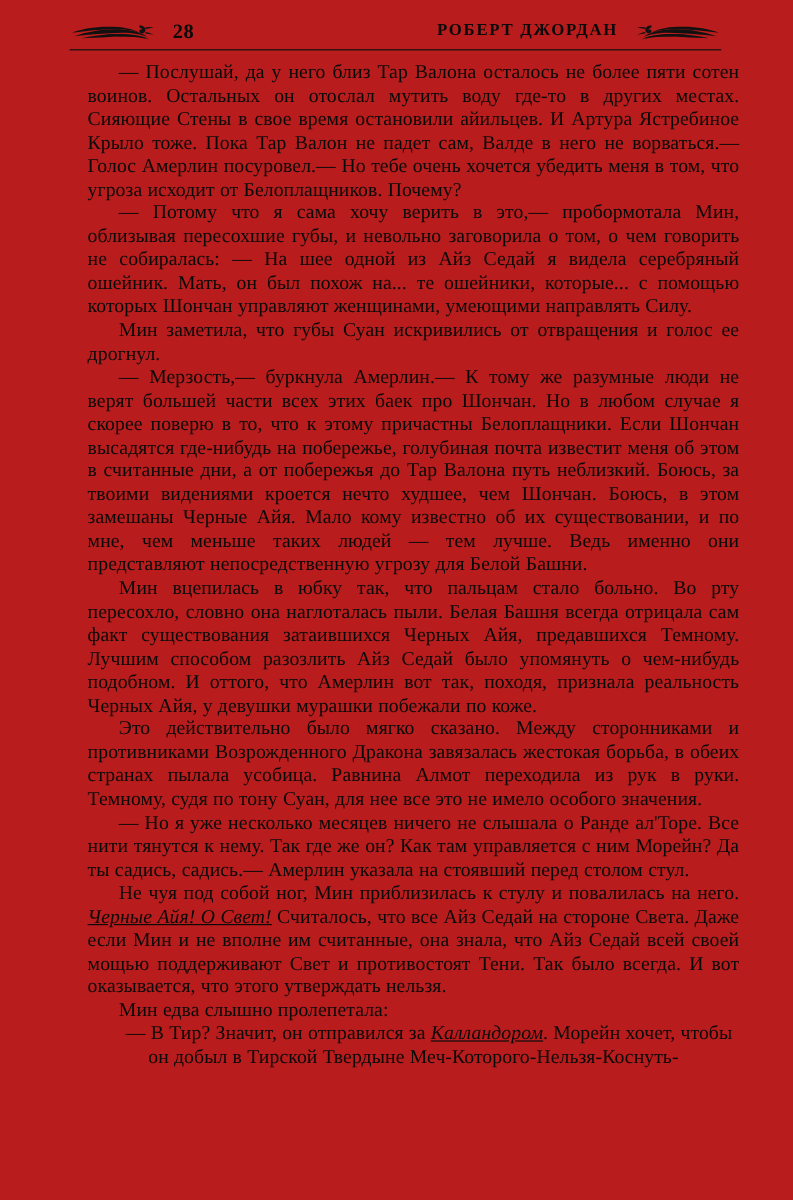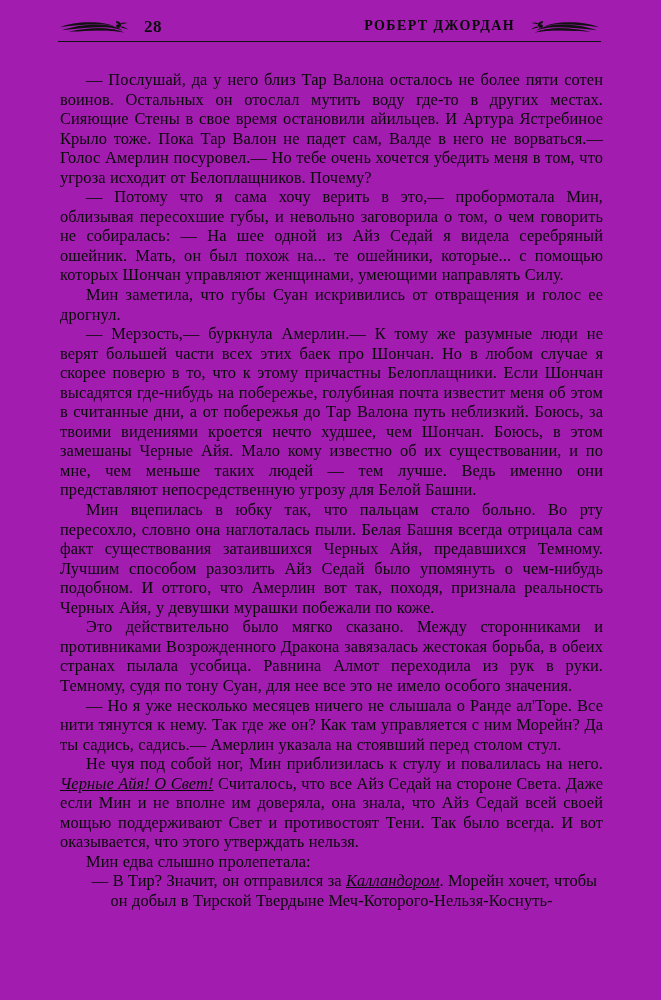--- a/index.html
+++ b/index.html
@@ -4,21 +4,21 @@
 <style>
   html, body {
     margin: 0;
     padding: 0;
     background: #ffffff;
   }
   .page {
     position: relative;
     width: 661px;
     height: 1000px;
-    background: #a21caf;
+    background: #b91c1c;
     overflow: hidden;
     font-family: "Liberation Serif", "DejaVu Serif", serif;
     color: #0a0a0a;
   }
 
   
   .running-head {
     position: absolute;
     left: 58px;
     top: 16px;
@@ -66,24 +66,23 @@
     left: 58px;
     top: 41px;
     width: 543px;
     height: 0;
     border-top: 1.6px solid #111111;
   }
 
   
   .body-text {
     position: absolute;
-    left: 60px;
+    left: 73px;
     top: 50px;
     width: 543px;
-    margin-top: 20px;
   }
   p.para {
     margin: 0;
     text-indent: 26px;
     text-align: justify;
     font-size: 16.4px;
     line-height: 19.55px;
     letter-spacing: 0.08px;
     word-spacing: 0.2px;
     -webkit-hyphens: none;
@@ -138,20 +137,20 @@
 
   <div class="body-text">
     <p class="para">— Послушай, да у него близ Тар Валона осталось не более пяти сотен воинов. Остальных он отослал мутить воду где-то в других местах. Сияющие Стены в свое время остановили айильцев. И Артура Ястребиное Крыло тоже. Пока Тар Валон не падет сам, Валде в него не ворваться.— Голос Амерлин посуровел.— Но тебе очень хочется убедить меня в том, что угроза исходит от Белоплащников. Почему?</p>
     <p class="para">— Потому что я сама хочу верить в это,— пробормотала Мин, облизывая пересохшие губы, и невольно заговорила о том, о чем говорить не собиралась: — На шее одной из Айз Седай я видела серебряный ошейник. Мать, он был похож на... те ошейники, которые... с помощью которых Шончан управляют женщинами, умеющими направлять Силу.</p>
     <p class="para">Мин заметила, что губы Суан искривились от отвращения и голос ее дрогнул.</p>
     <p class="para">— Мерзость,— буркнула Амерлин.— К тому же разумные люди не верят большей части всех этих баек про Шончан. Но в любом случае я скорее поверю в то, что к этому причастны Белоплащники. Если Шончан высадятся где-нибудь на побережье, голубиная почта известит меня об этом в считанные дни, а от побережья до Тар Валона путь неблизкий. Боюсь, за твоими видениями кроется нечто худшее, чем Шончан. Боюсь, в этом замешаны Черные Айя. Мало кому известно об их существовании, и по мне, чем меньше таких людей — тем лучше. Ведь именно они представляют непосредственную угрозу для Белой Башни.</p>
     <p class="para">Мин вцепилась в юбку так, что пальцам стало больно. Во рту пересохло, словно она наглоталась пыли. Белая Башня всегда отрицала сам факт существования затаившихся Черных Айя, предавшихся Темному. Лучшим способом разозлить Айз Седай было упомянуть о чем-нибудь подобном. И оттого, что Амерлин вот так, походя, признала реальность Черных Айя, у девушки мурашки побежали по коже.</p>
     <p class="para">Это действительно было мягко сказано. Между сторонниками и противниками Возрожденного Дракона завязалась жестокая борьба, в обеих странах пылала усобица. Равнина Алмот переходила из рук в руки. Темному, судя по тону Суан, для нее все это не имело особого значения.</p>
     <p class="para">— Но я уже несколько месяцев ничего не слышала о Ранде ал'Торе. Все нити тянутся к нему. Так где же он? Как там управляется с ним Морейн? Да ты садись, садись.— Амерлин указала на стоявший перед столом стул.</p>
 
-    <p class="para"><span>Не чуя под собой ног, Мин приблизилась к стулу и повалилась на него. </span><span class="ital">Черные Айя! О Свет!</span><span> Считалось, что все Айз Седай на стороне Света. Даже если Мин и не вполне им доверяла, она знала, что Айз Седай всей своей мощью поддерживают Свет и противостоят Тени. Так было всегда. И вот оказывается, что этого утверждать нельзя.</span></p>
+    <p class="para"><span>Не чуя под собой ног, Мин приблизилась к стулу и повалилась на него. </span><span class="ital">Черные Айя! О Свет!</span><span> Считалось, что все Айз Седай на стороне Света. Даже если Мин и не вполне им считанные, она знала, что Айз Седай всей своей мощью поддерживают Свет и противостоят Тени. Так было всегда. И вот оказывается, что этого утверждать нельзя.</span></p>
 
     <p class="para">Мин едва слышно пролепетала:</p>
 
     <p class="para last"><span>— В Тир? Значит, он отправился за </span><span class="ital">Калландором</span><span>. Морейн хочет, чтобы он добыл в Тирской Твердыне Меч-Которого-Нельзя-Коснуть-</span></p>
   </div>
 
 </div>
 
 </body></html>

